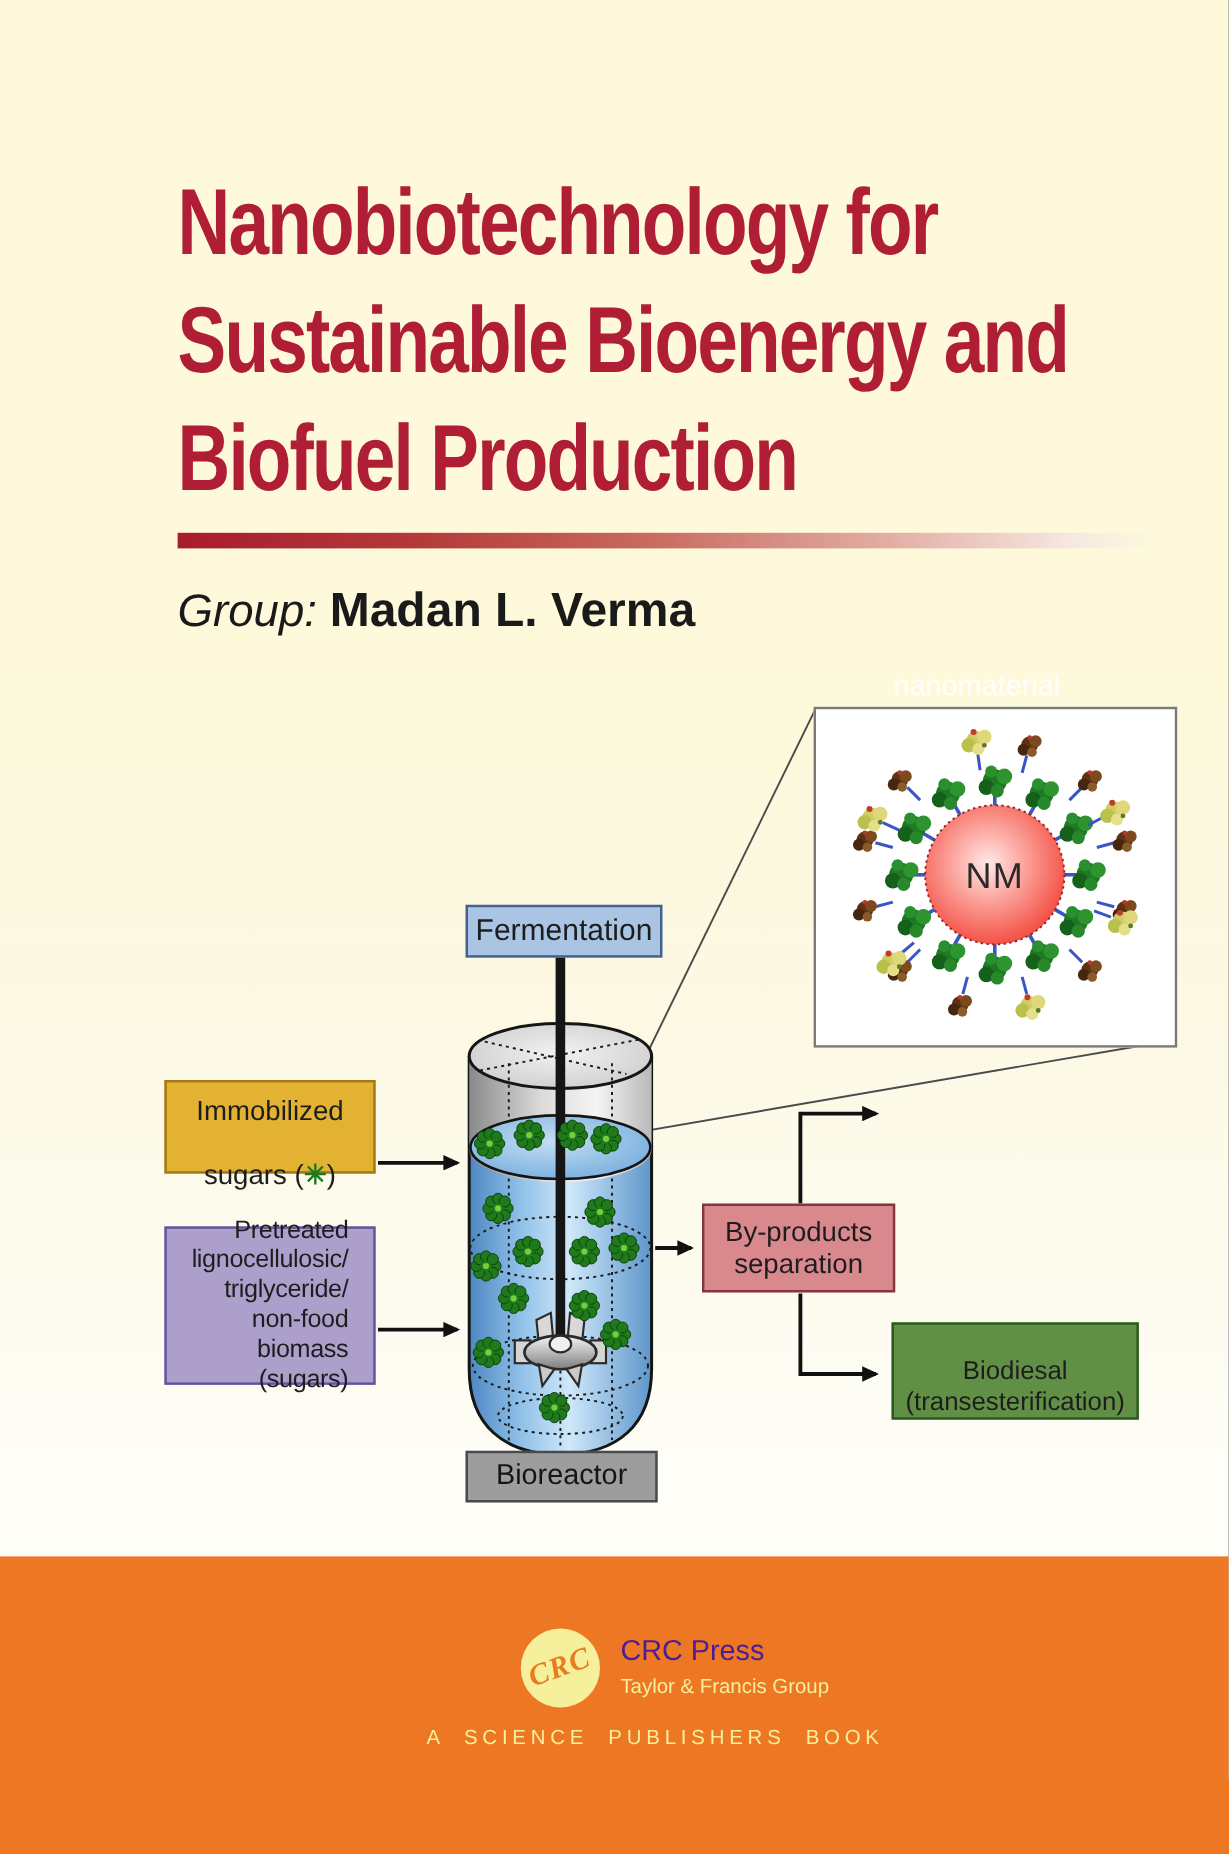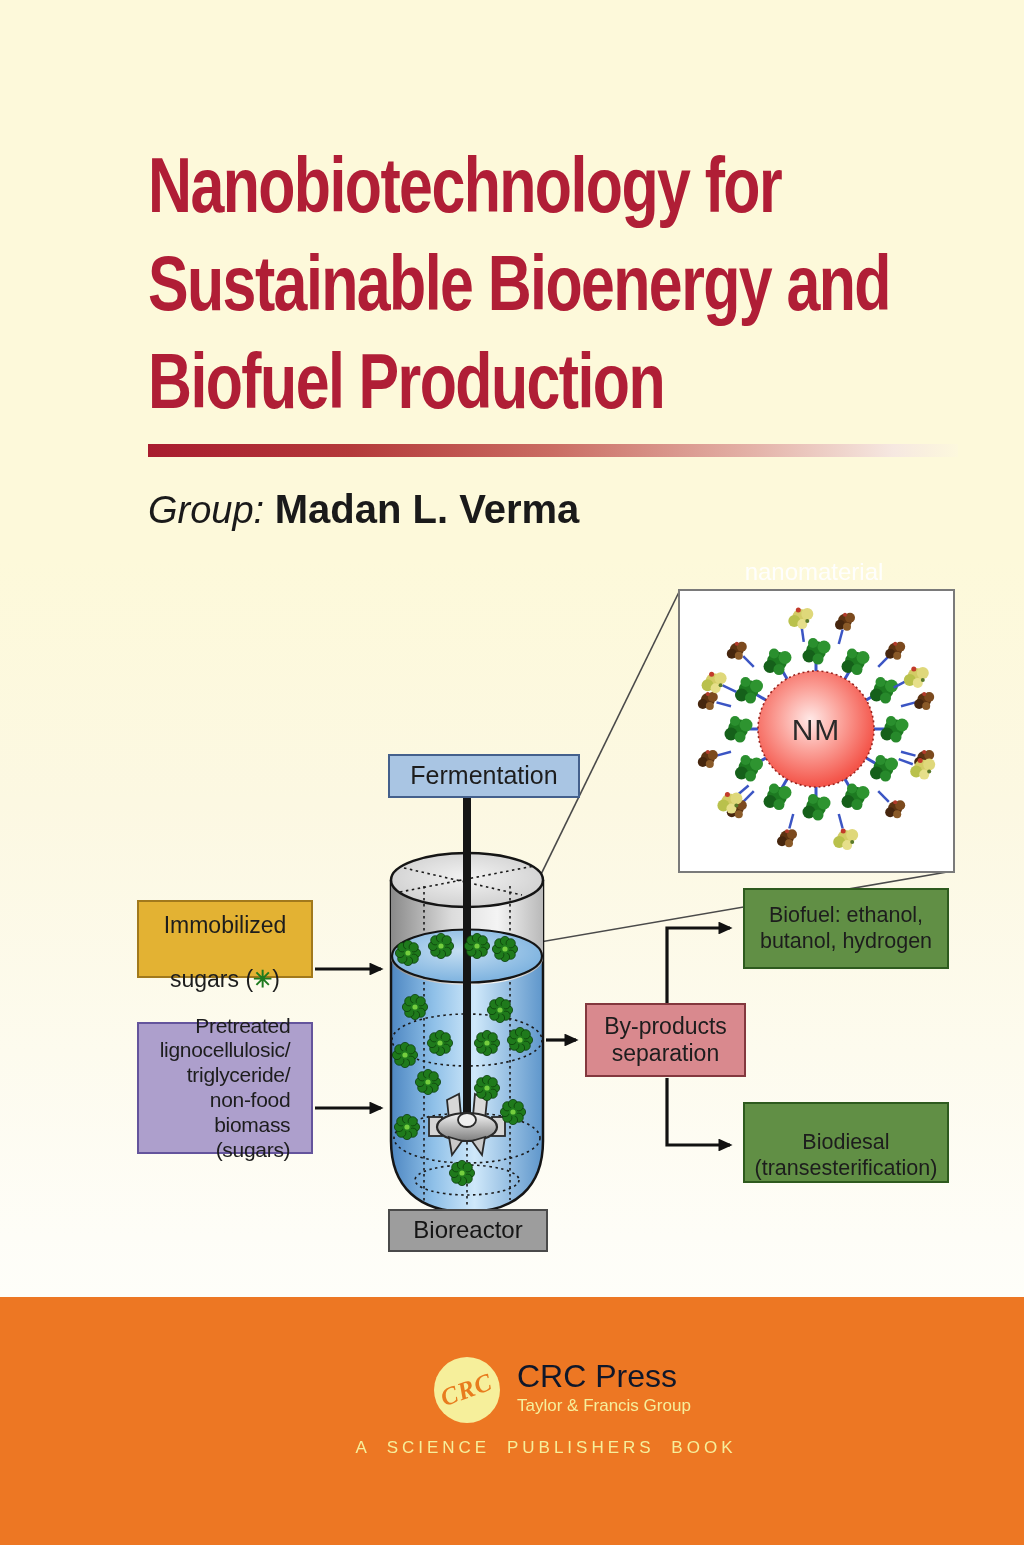--- a/index.html
+++ b/index.html
@@ -12,41 +12,41 @@
   .title{position:absolute;left:148px;top:136px;transform:scaleX(0.78);transform-origin:left top;
          color:#b01e36;font-weight:bold;font-size:78px;line-height:98px;letter-spacing:-2px;white-space:nowrap;}
   .rule{position:absolute;left:148px;top:444px;width:810px;height:13px;
         background:linear-gradient(90deg,#a81c2e 0%,#b43a3a 25%,#ca6d63 50%,#e4b3a9 75%,#f6e8e1 92%,rgba(250,243,238,0.15) 100%);}
   .editor{position:absolute;left:148px;top:487px;color:#1a1a1a;font-size:38px;white-space:nowrap;}
   .editor .prefix{font-style:italic;}
   .editor .name{font-weight:bold;font-size:40px;}
   
   .box{position:absolute;display:flex;align-items:center;justify-content:center;text-align:center;
        border:2px solid #333;color:#1d1d1d;white-space:pre-line;line-height:1.18;font-size:22px;box-sizing:border-box;}
-  .box-fermentation{left:388px;top:754px;width:192px;height:44px;background:#a9c5e3;border-color:#44608c;font-size:25px;}
+  .box-fermentation{left:388px;top:754px;width:164px;height:44px;background:#a9c5e3;border-color:#44608c;font-size:25px;}
   .box-immobilized{left:137px;top:900px;width:176px;height:78px;background:#e3b233;border-color:#a1791c;font-size:23px;}
   .box-pretreated{left:137px;top:1022px;width:176px;height:132px;background:#ad9fcc;border-color:#64549c;font-size:21px;letter-spacing:-0.3px;text-align:right;}
   .box-byproducts{left:585px;top:1003px;width:161px;height:74px;background:#d9898e;border-color:#83383e;font-size:23px;}
   .box-biofuel{left:743px;top:888px;width:206px;height:81px;background:#618f45;border-color:#2e5a1e;font-size:21.5px;}
   .box-biodiesel{left:743px;top:1102px;width:206px;height:81px;background:#618f45;border-color:#2e5a1e;font-size:21.5px;align-items:flex-end;}
   .box-bioreactor{left:388px;top:1209px;width:160px;height:43px;background:#9d9d9d;border-color:#4a4a4a;font-size:24px;color:#151515;}
   .enzyme-glyph{color:#1e7a1e;font-weight:bold;}
   
   .nano-label{position:absolute;left:744px;top:558px;width:140px;text-align:center;color:#ffffff;opacity:.95;font-size:24px;}
-  .nm-box{position:absolute;left:678px;top:589px;width:277px;height:284px;background:#ffffff;border:2px solid #7a7a7a;box-sizing:border-box;}
+  .nm-box{position:absolute;left:678px;top:589px;width:303px;height:284px;background:#ffffff;border:2px solid #7a7a7a;box-sizing:border-box;}
   .nm-box svg{display:block;width:100%;height:100%;}
   
   .art{position:absolute;left:0;top:0;}
   
   .footer{position:absolute;left:0;top:1297px;width:1024px;height:248px;background:#ed7723;}
   .logo-circle{position:absolute;left:434px;top:60px;width:66px;height:66px;border-radius:50%;background:#f6ef9b;
                display:flex;align-items:center;justify-content:center;}
   .logo-circle span{font-family:"Liberation Serif", serif;font-weight:bold;font-style:italic;font-size:25px;
                     color:#e87c1e;transform:rotate(-20deg);letter-spacing:1px;}
-  .brand{position:absolute;left:517px;top:62px;color:#0f172a;font-size:32px;line-height:34px;}
+  .brand{position:absolute;left:517px;top:62px;color:#4c1d95;font-size:24px;line-height:34px;}
   .brand-sub{position:absolute;left:517px;top:99px;color:#f6ef9b;font-size:17px;}
   .tagline{position:absolute;left:0;top:141px;width:1024px;text-align:center;transform:translateX(34px);
            color:#f6ef9b;font-size:17px;letter-spacing:4px;word-spacing:8px;}
 </style>
 </head>
 <body>
 
 <div class="cover">
 
   <div class="title">
@@ -585,24 +585,20 @@
 lignocellulosic/
 triglyceride/
 non-food
 biomass
 (sugars)</span>
   </div>
   <div class="box box-byproducts">
     <span>By-products
 separation</span>
   </div>
-  <div class="box box-biofuel">
-    <span>Biofuel: ethanol,
-butanol, hydrogen</span>
-  </div>
   <div class="box box-biodiesel">
     <span>Biodiesal
 (transesterification)</span>
   </div>
   <div class="box box-bioreactor">
     <span>Bioreactor</span>
   </div>
 
   <div class="footer">
     <div class="logo-circle">

